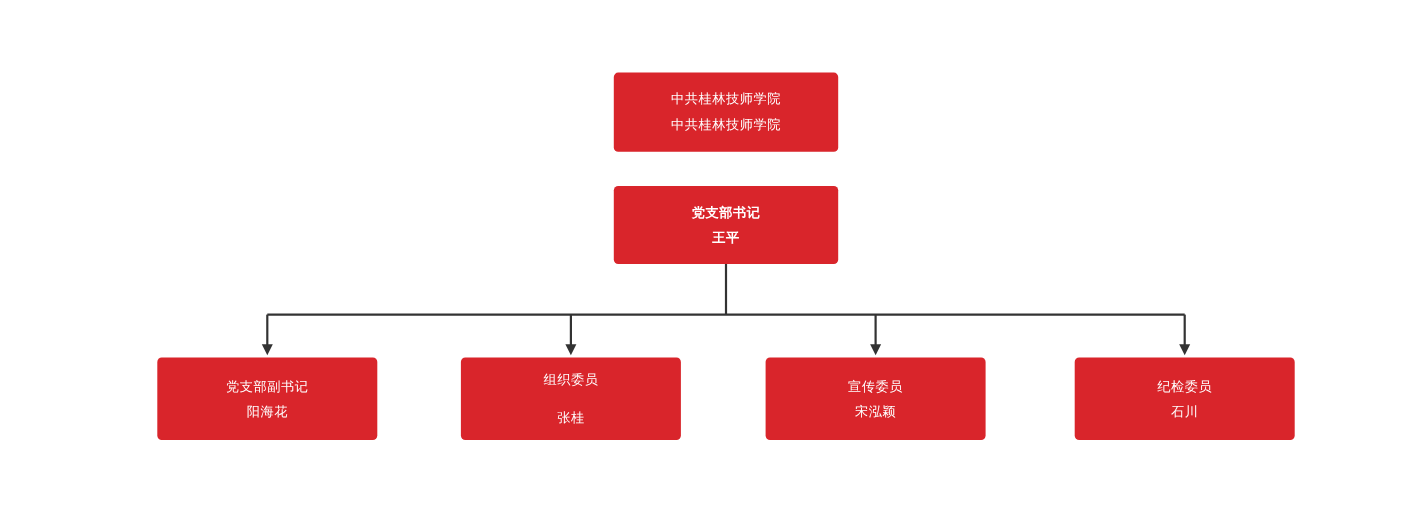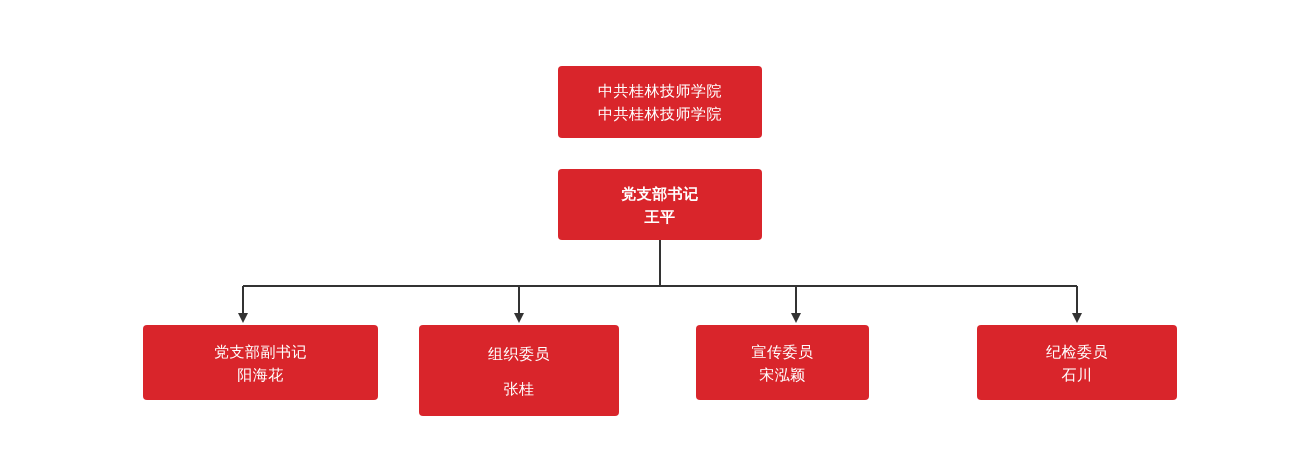--- a/index.html
+++ b/index.html
@@ -36,21 +36,21 @@
   .node {
     position: absolute;
     background: var(--box-color, #d9252b);
     color: var(--text-color, #ffffff);
     border-radius: 4px;
     display: flex;
     flex-direction: column;
     align-items: center;
     justify-content: center;
     text-align: center;
-    font-size: 15px;
+    font-size: 12px;
     line-height: 23px;
     letter-spacing: 0.5px;
   }
   .node .line {
     white-space: nowrap;
   }
 </style>
 </head>
 <body>
 
@@ -76,31 +76,31 @@
   <div class="node" style="left:558px; top:66px; width:204px; height:72px;">
     <div class="line">中共桂林技师学院</div>
     <div class="line">中共桂林技师学院</div>
   </div>
 
   <div class="node" style="left:558px; top:169px; width:204px; height:71px;font-weight:bold;">
     <div class="line">党支部书记</div>
     <div class="line">王平</div>
   </div>
 
-  <div class="node" style="left:143px; top:325px; width:235px; height:75px;">
+  <div class="node" style="left:143px; top:325px; width:200px; height:75px;">
     <div class="line">党支部副书记</div>
     <div class="line">阳海花</div>
   </div>
 
-  <div class="node" style="left:419px; top:325px; width:200px; height:91px;gap:12px;">
+  <div class="node" style="left:419px; top:325px; width:200px; height:75px;gap:12px;">
     <div class="line">组织委员</div>
     <div class="line">张桂</div>
   </div>
 
-  <div class="node" style="left:696px; top:325px; width:173px; height:75px;">
+  <div class="node" style="left:696px; top:325px; width:200px; height:75px;">
     <div class="line">宣传委员</div>
     <div class="line">宋泓颖</div>
   </div>
 
   <div class="node" style="left:977px; top:325px; width:200px; height:75px;">
     <div class="line">纪检委员</div>
     <div class="line">石川</div>
   </div>
 
 </div>

